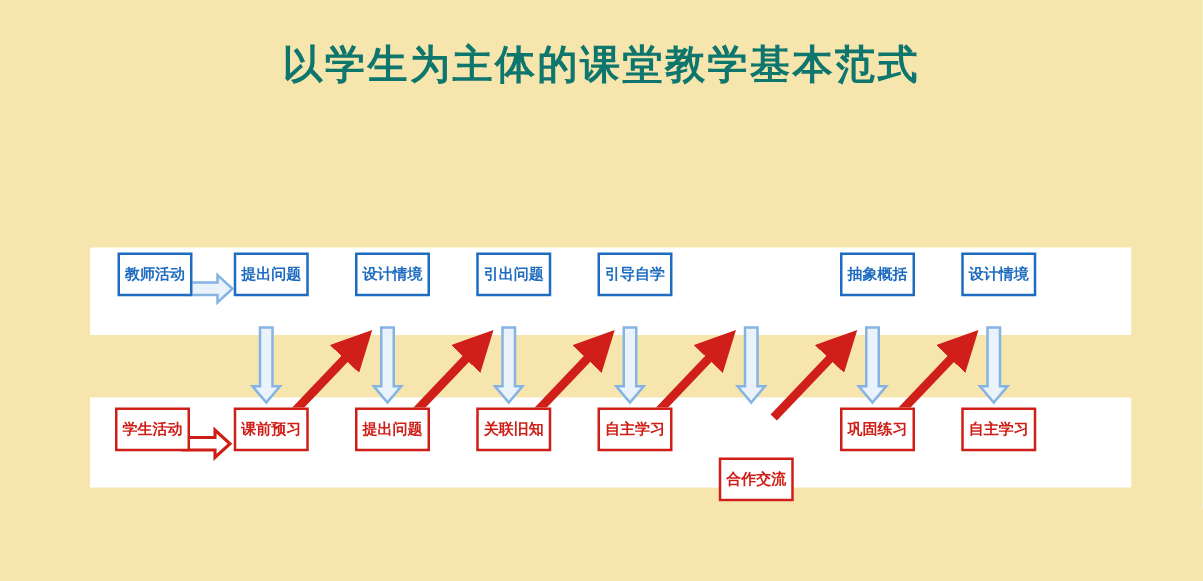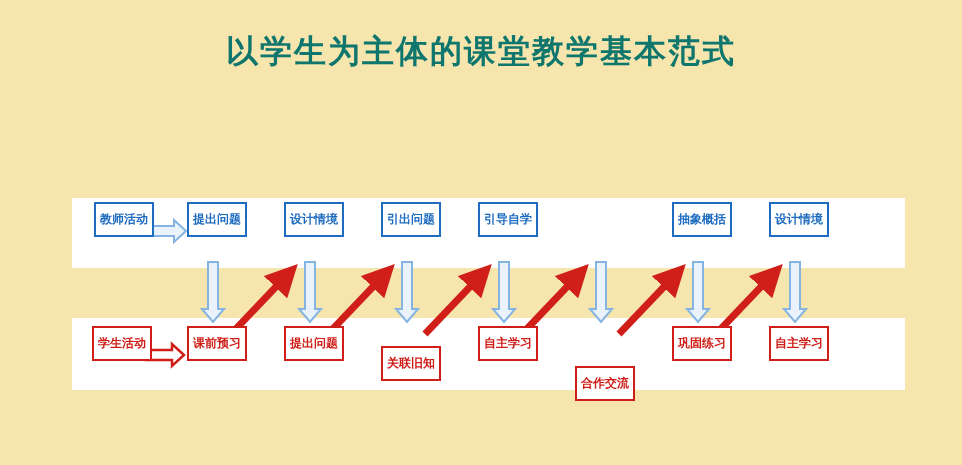--- a/index.html
+++ b/index.html
@@ -94,19 +94,19 @@
   <div class="node teacher row-top" style="left:187px;">提出问题</div>
   <div class="node teacher row-top" style="left:284px;">设计情境</div>
   <div class="node teacher row-top" style="left:381px;">引出问题</div>
   <div class="node teacher row-top" style="left:478px;">引导自学</div>
   <div class="node teacher row-top" style="left:672px;">抽象概括</div>
   <div class="node teacher row-top" style="left:769px;">设计情境</div>
 
   <div class="node student row-bottom" style="left:92px;">学生活动</div>
   <div class="node student row-bottom" style="left:187px;">课前预习</div>
   <div class="node student row-bottom" style="left:284px;">提出问题</div>
-  <div class="node student row-bottom" style="left:381px;margin-top:20px;">关联旧知</div>
+  <div class="node student row-bottom" style="left:381px;">关联旧知</div>
   <div class="node student row-bottom" style="left:478px;">自主学习</div>
   <div class="node student row-bottom" style="left:575px;margin-top:40px;">合作交流</div>
   <div class="node student row-bottom" style="left:672px;">巩固练习</div>
   <div class="node student row-bottom" style="left:769px;">自主学习</div>
 
 </div>
 
 </body></html>

